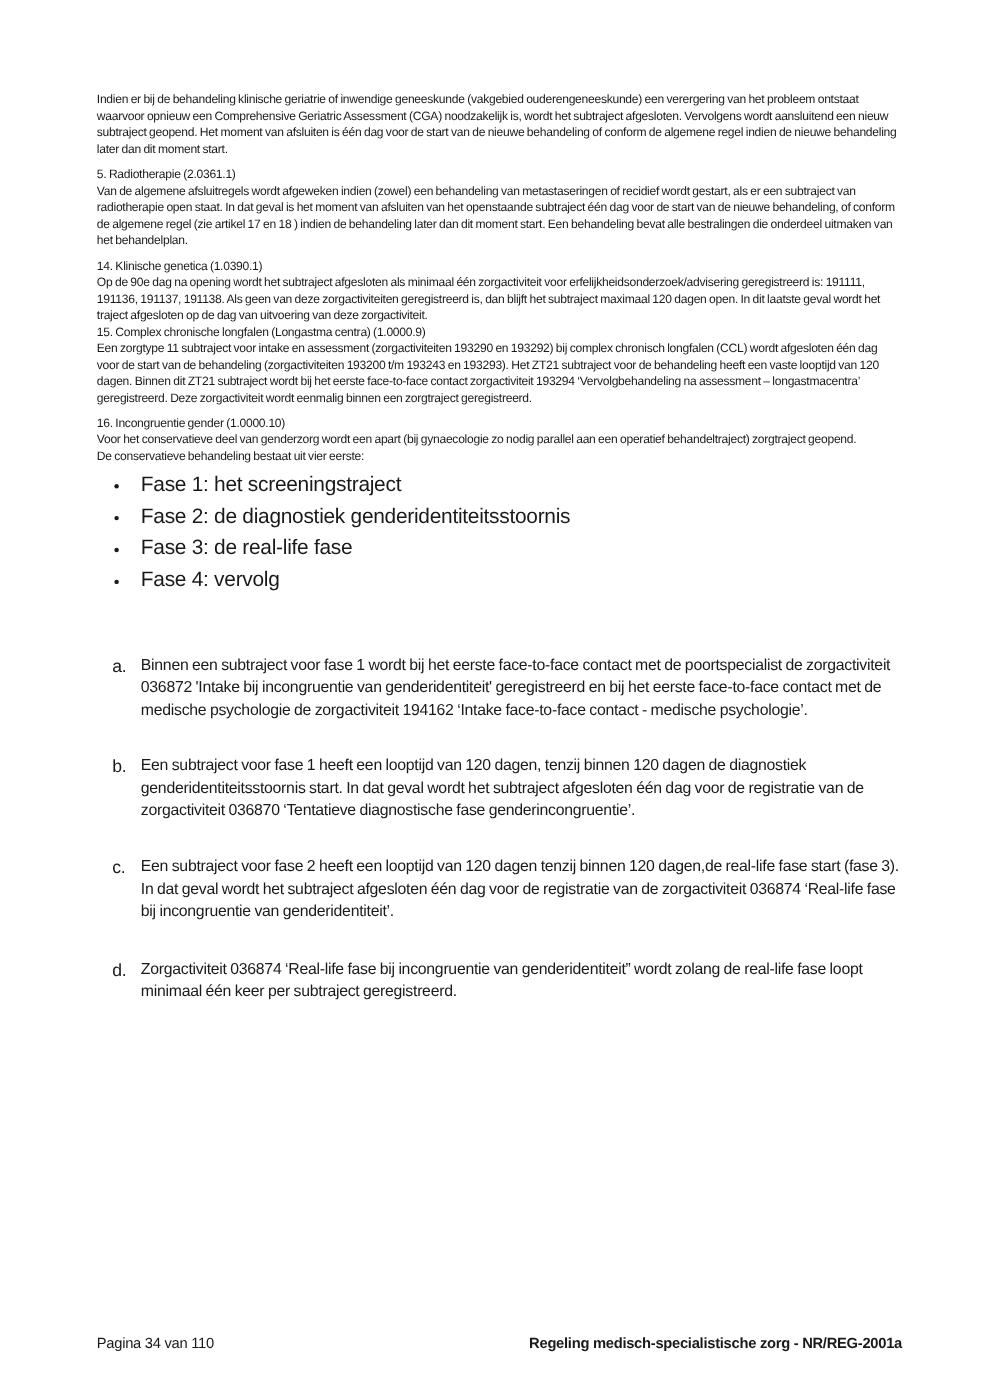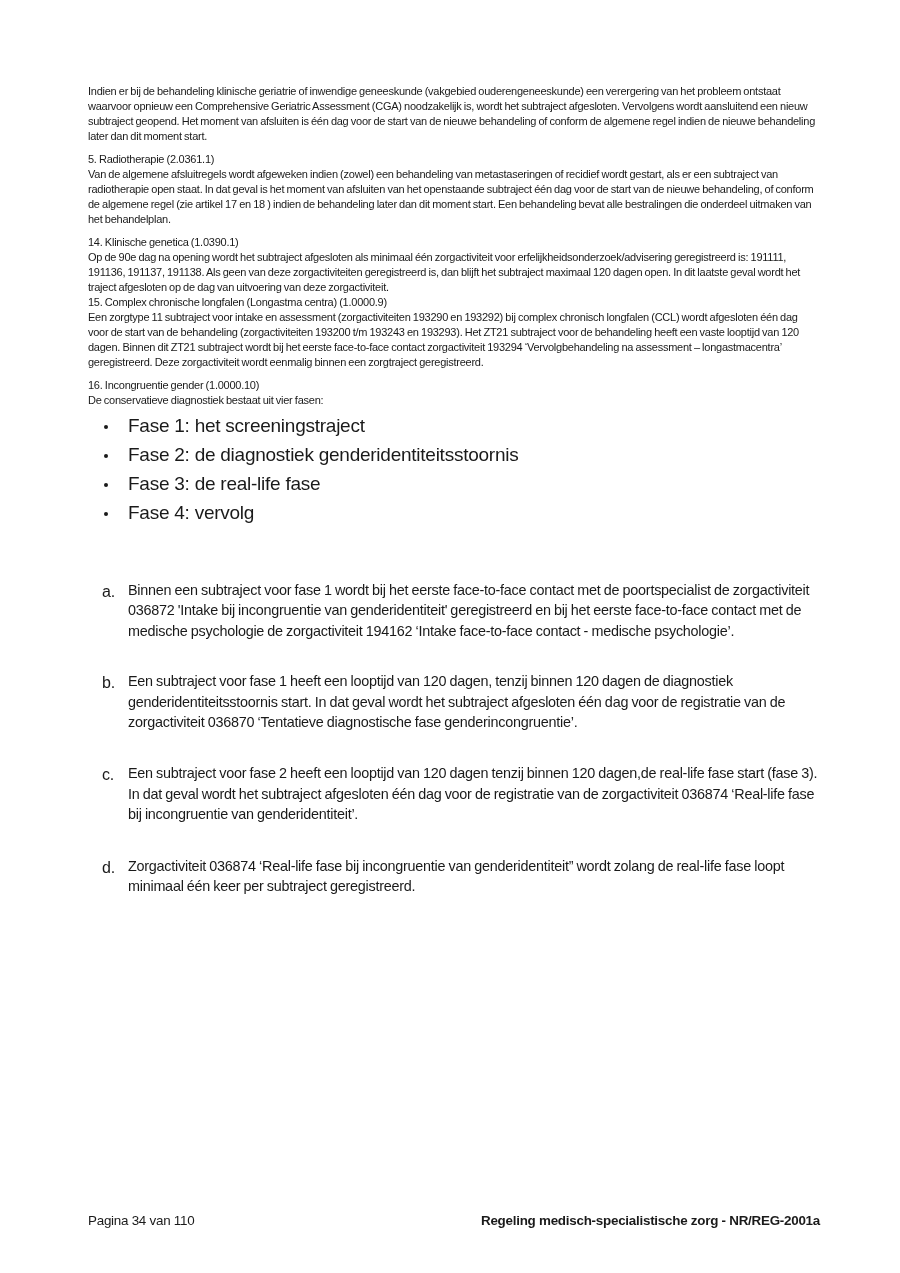--- a/index.html
+++ b/index.html
@@ -59,21 +59,22 @@
     <p class="p">Op de 90e dag na opening wordt het subtraject afgesloten als minimaal één zorgactiviteit voor erfelijkheidsonderzoek/advisering geregistreerd is: 191111, 191136, 191137, 191138. Als geen van deze zorgactiviteiten geregistreerd is, dan blijft het subtraject maximaal 120 dagen open. In dit laatste geval wordt het traject afgesloten op de dag van uitvoering van deze zorgactiviteit.</p>
   </div>
 
   <div>
     <p class="p gap-m">15. Complex chronische longfalen (Longastma centra) (1.0000.9)</p>
     <p class="p">Een zorgtype 11 subtraject voor intake en assessment (zorgactiviteiten 193290 en 193292) bij complex chronisch longfalen (CCL) wordt afgesloten één dag voor de start van de behandeling (zorgactiviteiten 193200 t/m 193243 en 193293). Het ZT21 subtraject voor de behandeling heeft een vaste looptijd van 120 dagen. Binnen dit ZT21 subtraject wordt bij het eerste face-to-face contact zorgactiviteit 193294 ‘Vervolgbehandeling na assessment – longastmacentra’ geregistreerd. Deze zorgactiviteit wordt eenmalig binnen een zorgtraject geregistreerd.</p>
   </div>
 
   <div>
     <p class="p gap-s">16. Incongruentie gender (1.0000.10)</p>
-    <p class="p">De conservatieve diagnostiek bestaat uit vier fasen:</p>
+    <p class="p">Voor het conservatieve deel van genderzorg wordt een apart (bij gynaecologie zo nodig parallel aan een operatief behandeltraject) zorgtraject geopend.</p>
+    <p class="p">De conservatieve behandeling bestaat uit vier eerste:</p>
 
     <ul class="bullets">
       <li><span class="dot"></span><span>Fase 1: het screeningstraject</span></li>
       <li><span class="dot"></span><span>Fase 2: de diagnostiek genderidentiteitsstoornis</span></li>
       <li><span class="dot"></span><span>Fase 3: de real-life fase</span></li>
       <li><span class="dot"></span><span>Fase 4: vervolg</span></li>
     </ul>
 
     <ol class="alpha">
       <li id="item-a">

